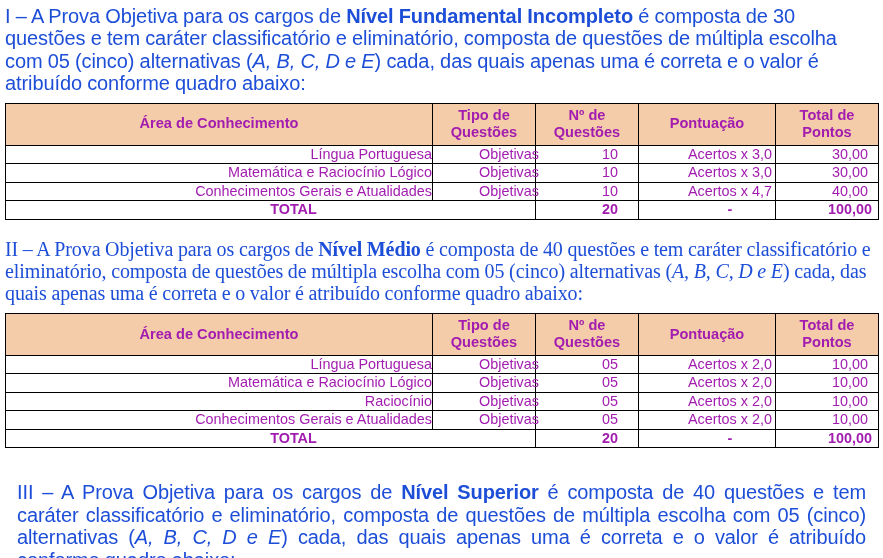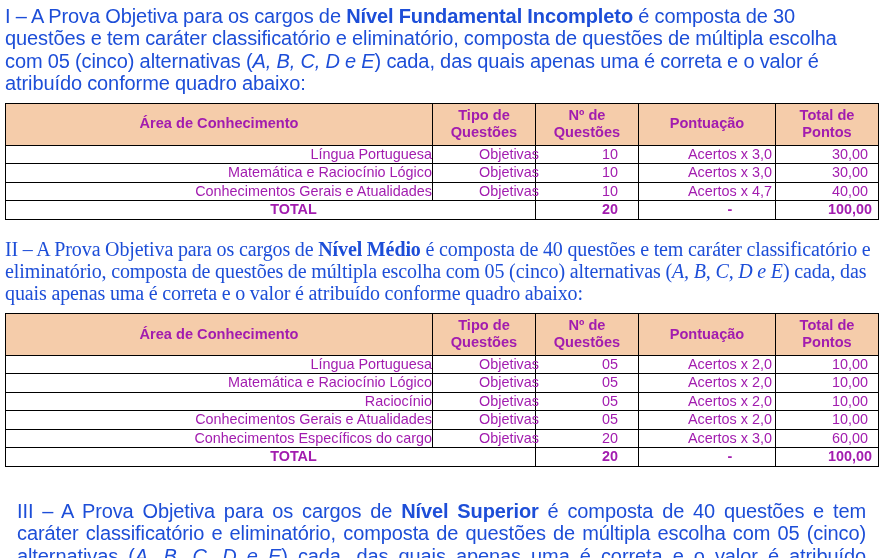--- a/index.html
+++ b/index.html
@@ -192,27 +192,20 @@
         <td class="c-pont">Acertos x 2,0</td>
         <td class="c-total">10,00</td>
       </tr>
       <tr>
         <td class="c-area">Conhecimentos Gerais e Atualidades</td>
         <td class="c-tipo">Objetivas</td>
         <td class="c-num">05</td>
         <td class="c-pont">Acertos x 2,0</td>
         <td class="c-total">10,00</td>
       </tr>
-      <tr>
-        <td class="c-area">Conhecimentos Específicos do cargo</td>
-        <td class="c-tipo">Objetivas</td>
-        <td class="c-num">20</td>
-        <td class="c-pont">Acertos x 3,0</td>
-        <td class="c-total">60,00</td>
-      </tr>
       <tr class="total-row">
         <td class="t-label" colspan="2">TOTAL</td>
         <td>20</td>
         <td>-</td>
         <td>100,00</td>
       </tr>
     </tbody>
   </table>
 
   <div class="spacer-c"></div>

